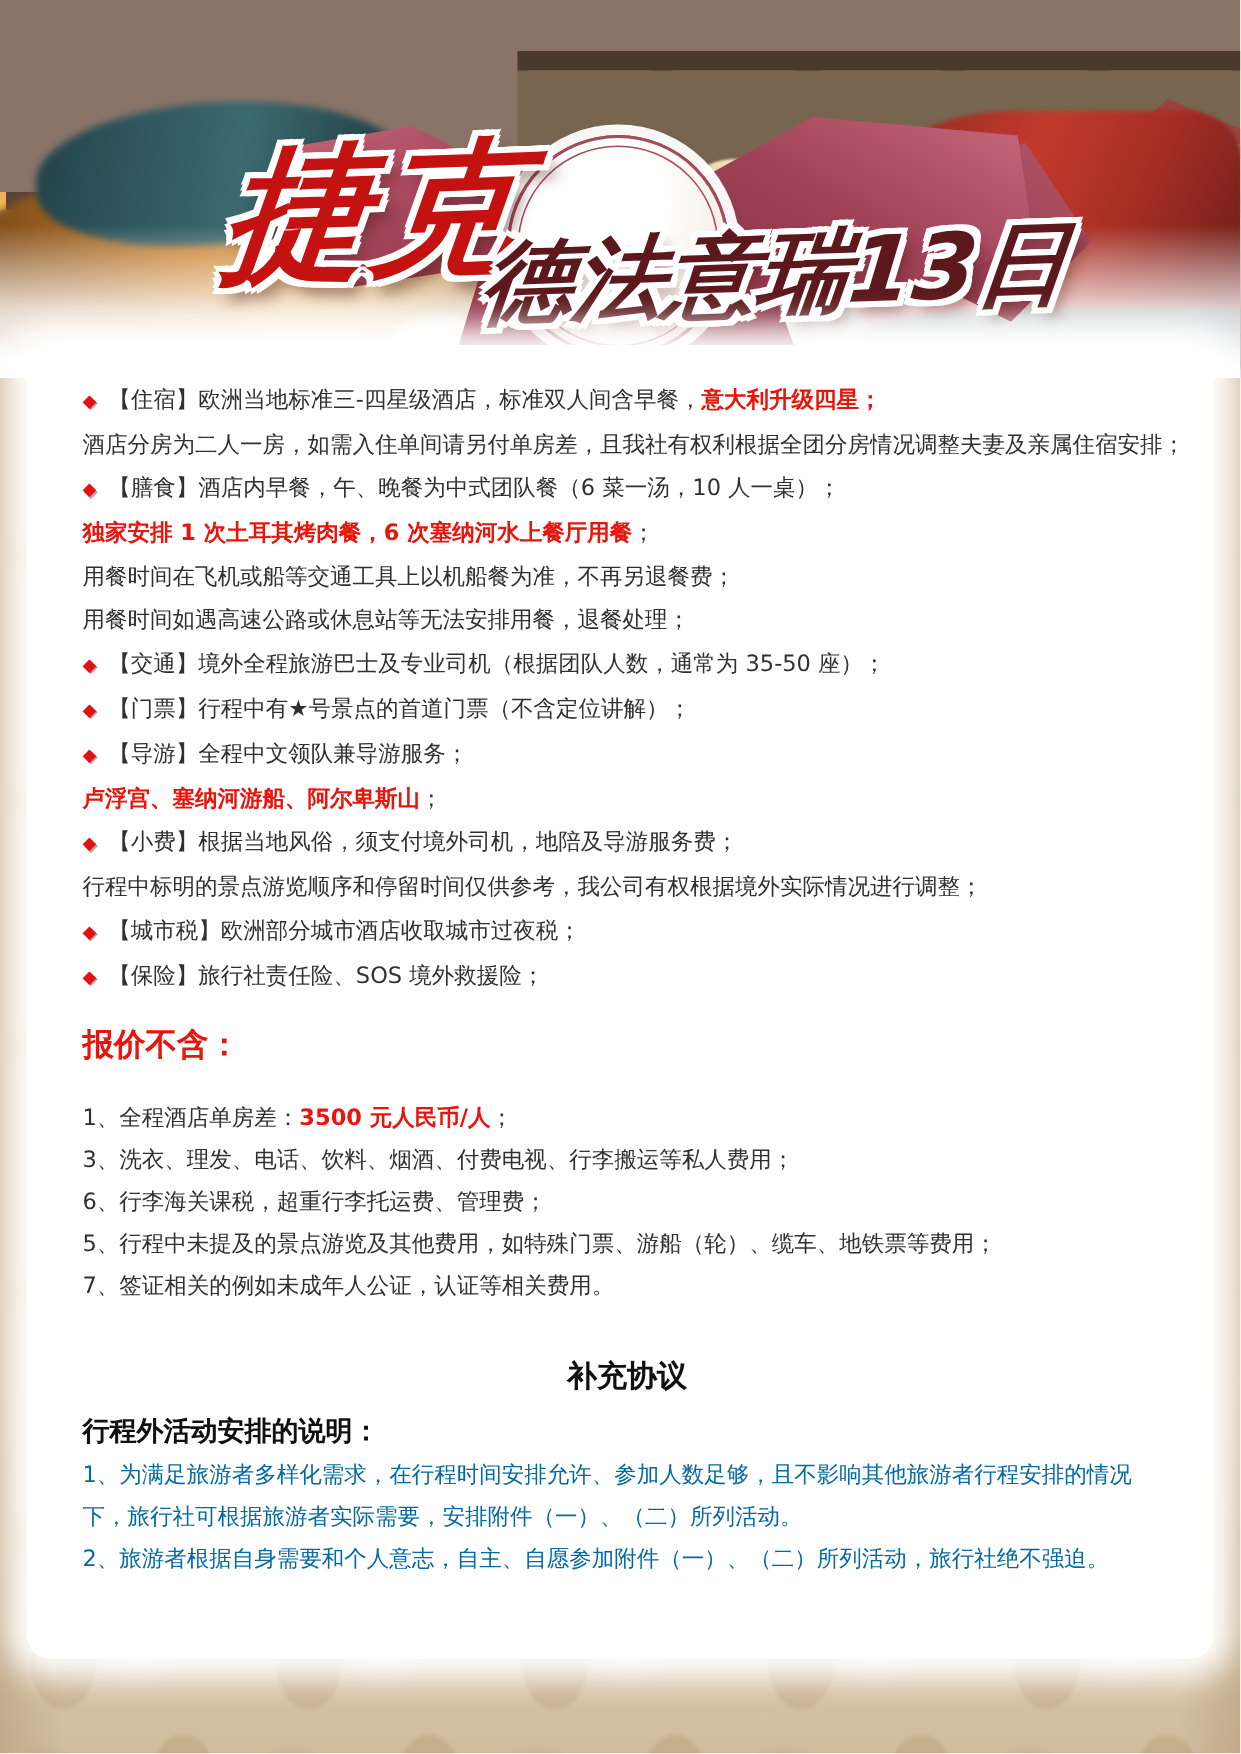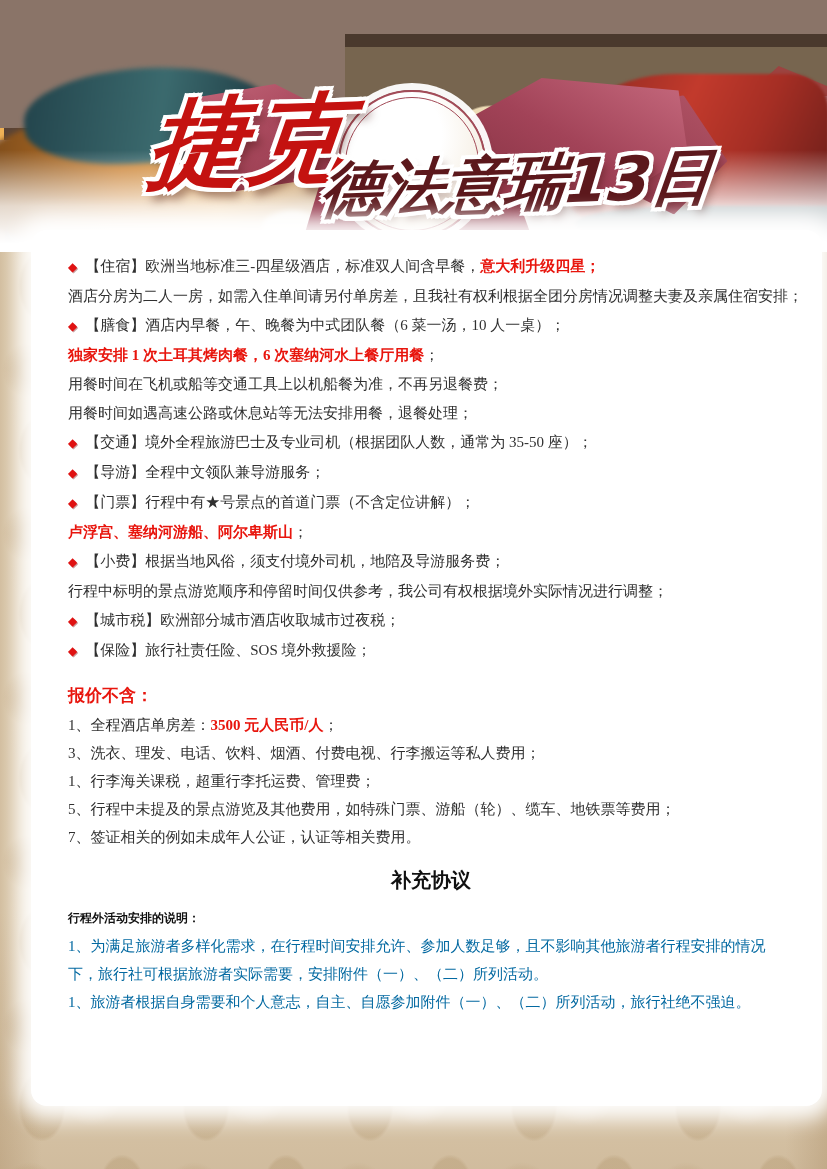--- a/index.html
+++ b/index.html
@@ -91,32 +91,32 @@
   .title-main{position:absolute;left:150px;top:92px;z-index:8;font-size:97px;font-weight:900;font-style:italic;
     color:#c41210;transform:skewX(-8deg) rotate(-2deg);line-height:1;letter-spacing:2px;
     text-shadow:-4px -4px 0 #fff,0 -4px 0 #fff,4px -4px 0 #fff,-4px 0 0 #fff,4px 0 0 #fff,
       -4px 4px 0 #fff,0 4px 0 #fff,4px 4px 0 #fff,7px 9px 10px rgba(70,20,15,.5);}
   .title-sub{position:absolute;left:322px;top:152px;z-index:8;font-size:61px;font-weight:900;font-style:italic;
     color:#5c181c;transform:skewX(-8deg) rotate(-2deg);line-height:1;letter-spacing:0px;white-space:nowrap;
     text-shadow:-4px -4px 0 #fff,0 -4px 0 #fff,4px -4px 0 #fff,-4px 0 0 #fff,4px 0 0 #fff,
       -4px 4px 0 #fff,0 4px 0 #fff,4px 4px 0 #fff,6px 8px 9px rgba(70,20,15,.45);}
 
   
-  .content-panel{position:absolute;left:31px;top:230px;width:791px;height:876px;z-index:3;
+  .content-panel{position:absolute;left:18px;top:230px;width:791px;height:876px;z-index:3;
     background:#ffffff;border-radius:16px;
     box-shadow:0 0 20px 14px rgba(255,255,255,.95);
-    padding:22px 28px 0 37px;box-sizing:border-box;font-family:Liberation Serif, serif;}
+    padding:22px 28px 0 37px;box-sizing:border-box;}
   .line{line-height:29px;font-size:15px;color:#303030;white-space:nowrap;}
   .exlist .line{line-height:28px;}
   .bullet{color:#e01212;font-size:12px;margin-right:8px;text-shadow:1px 1px 0 rgba(120,10,10,.4);}
   .seg-red{color:#e8150d;font-weight:bold;}
   .seg-black{color:#303030;}
-  .ex-heading{color:#e8150d;font-weight:bold;font-size:17px;line-height:30px;margin-top:15px;margin-bottom:0;}
-  .sup-heading{text-align:center;font-weight:bold;font-size:20px;color:#101010;margin-top:16px;margin-bottom:10px;}
-  .sup-subheading{font-weight:bold;font-size:12px;color:#101010;line-height:28px;}
+  .ex-heading{color:#e8150d;font-weight:bold;font-size:21px;line-height:30px;margin-top:15px;margin-bottom:20px;}
+  .sup-heading{text-align:center;font-weight:bold;font-size:20px;color:#101010;margin-top:33px;margin-bottom:10px;}
+  .sup-subheading{font-weight:bold;font-size:18px;color:#101010;line-height:28px;}
   .sup-item{font-size:15px;color:#0369a1;line-height:28px;}
 </style>
 </head>
 <body>
 
 <div class="page">
   <div class="vignette"></div>
 
   <div class="header">
     <div class="photo"></div>
@@ -155,36 +155,36 @@
 
   <div class="content-panel">
     <div class="inlist">
         <div class="line"><span class="bullet">◆</span><span class="seg-black">【住宿】欧洲当地标准三-四星级酒店，标准双人间含早餐，</span><span class="seg-red">意大利升级四星；</span></div>
         <div class="line"><span class="seg-black">酒店分房为二人一房，如需入住单间请另付单房差，且我社有权利根据全团分房情况调整夫妻及亲属住宿安排；</span></div>
         <div class="line"><span class="bullet">◆</span><span class="seg-black">【膳食】酒店内早餐，午、晚餐为中式团队餐（6 菜一汤，10 人一桌）；</span></div>
         <div class="line"><span class="seg-red">独家安排 1 次土耳其烤肉餐，6 次塞纳河水上餐厅用餐</span><span class="seg-black">；</span></div>
         <div class="line"><span class="seg-black">用餐时间在飞机或船等交通工具上以机船餐为准，不再另退餐费；</span></div>
         <div class="line"><span class="seg-black">用餐时间如遇高速公路或休息站等无法安排用餐，退餐处理；</span></div>
         <div class="line"><span class="bullet">◆</span><span class="seg-black">【交通】境外全程旅游巴士及专业司机（根据团队人数，通常为 35-50 座）；</span></div>
+        <div class="line"><span class="bullet">◆</span><span class="seg-black">【门票】行程中有★号景点的首道门票（不含定位讲解）；</span></div>
         <div class="line"><span class="bullet">◆</span><span class="seg-black">【导游】全程中文领队兼导游服务；</span></div>
-        <div class="line"><span class="bullet">◆</span><span class="seg-black">【门票】行程中有★号景点的首道门票（不含定位讲解）；</span></div>
         <div class="line"><span class="seg-red">卢浮宫、塞纳河游船、阿尔卑斯山</span><span class="seg-black">；</span></div>
         <div class="line"><span class="bullet">◆</span><span class="seg-black">【小费】根据当地风俗，须支付境外司机，地陪及导游服务费；</span></div>
         <div class="line"><span class="seg-black">行程中标明的景点游览顺序和停留时间仅供参考，我公司有权根据境外实际情况进行调整；</span></div>
         <div class="line"><span class="bullet">◆</span><span class="seg-black">【城市税】欧洲部分城市酒店收取城市过夜税；</span></div>
         <div class="line"><span class="bullet">◆</span><span class="seg-black">【保险】旅行社责任险、SOS 境外救援险；</span></div>
       </div>
     <div class="ex-heading">报价不含：</div>
     <div class="exlist">
         <div class="line"><span class="seg-black">1、全程酒店单房差：</span><span class="seg-red">3500 元人民币/人</span><span class="seg-black">；</span></div>
         <div class="line"><span class="seg-black">3、洗衣、理发、电话、饮料、烟酒、付费电视、行李搬运等私人费用；</span></div>
-        <div class="line"><span class="seg-black">1、行李海关课税，超重行李托运费、管理费；</span></div>
+        <div class="line"><span class="seg-black">6、行李海关课税，超重行李托运费、管理费；</span></div>
         <div class="line"><span class="seg-black">5、行程中未提及的景点游览及其他费用，如特殊门票、游船（轮）、缆车、地铁票等费用；</span></div>
         <div class="line"><span class="seg-black">7、签证相关的例如未成年人公证，认证等相关费用。</span></div>
       </div>
     <div class="sup-heading">补充协议</div>
     <div class="sup-subheading">行程外活动安排的说明：</div>
     <div class="suplist">
         <div class="sup-item">1、为满足旅游者多样化需求，在行程时间安排允许、参加人数足够，且不影响其他旅游者行程安排的情况下，旅行社可根据旅游者实际需要，安排附件（一）、（二）所列活动。</div>
-        <div class="sup-item">1、旅游者根据自身需要和个人意志，自主、自愿参加附件（一）、（二）所列活动，旅行社绝不强迫。</div>
+        <div class="sup-item">2、旅游者根据自身需要和个人意志，自主、自愿参加附件（一）、（二）所列活动，旅行社绝不强迫。</div>
       </div>
   </div>
 </div>
 
 </body></html>

